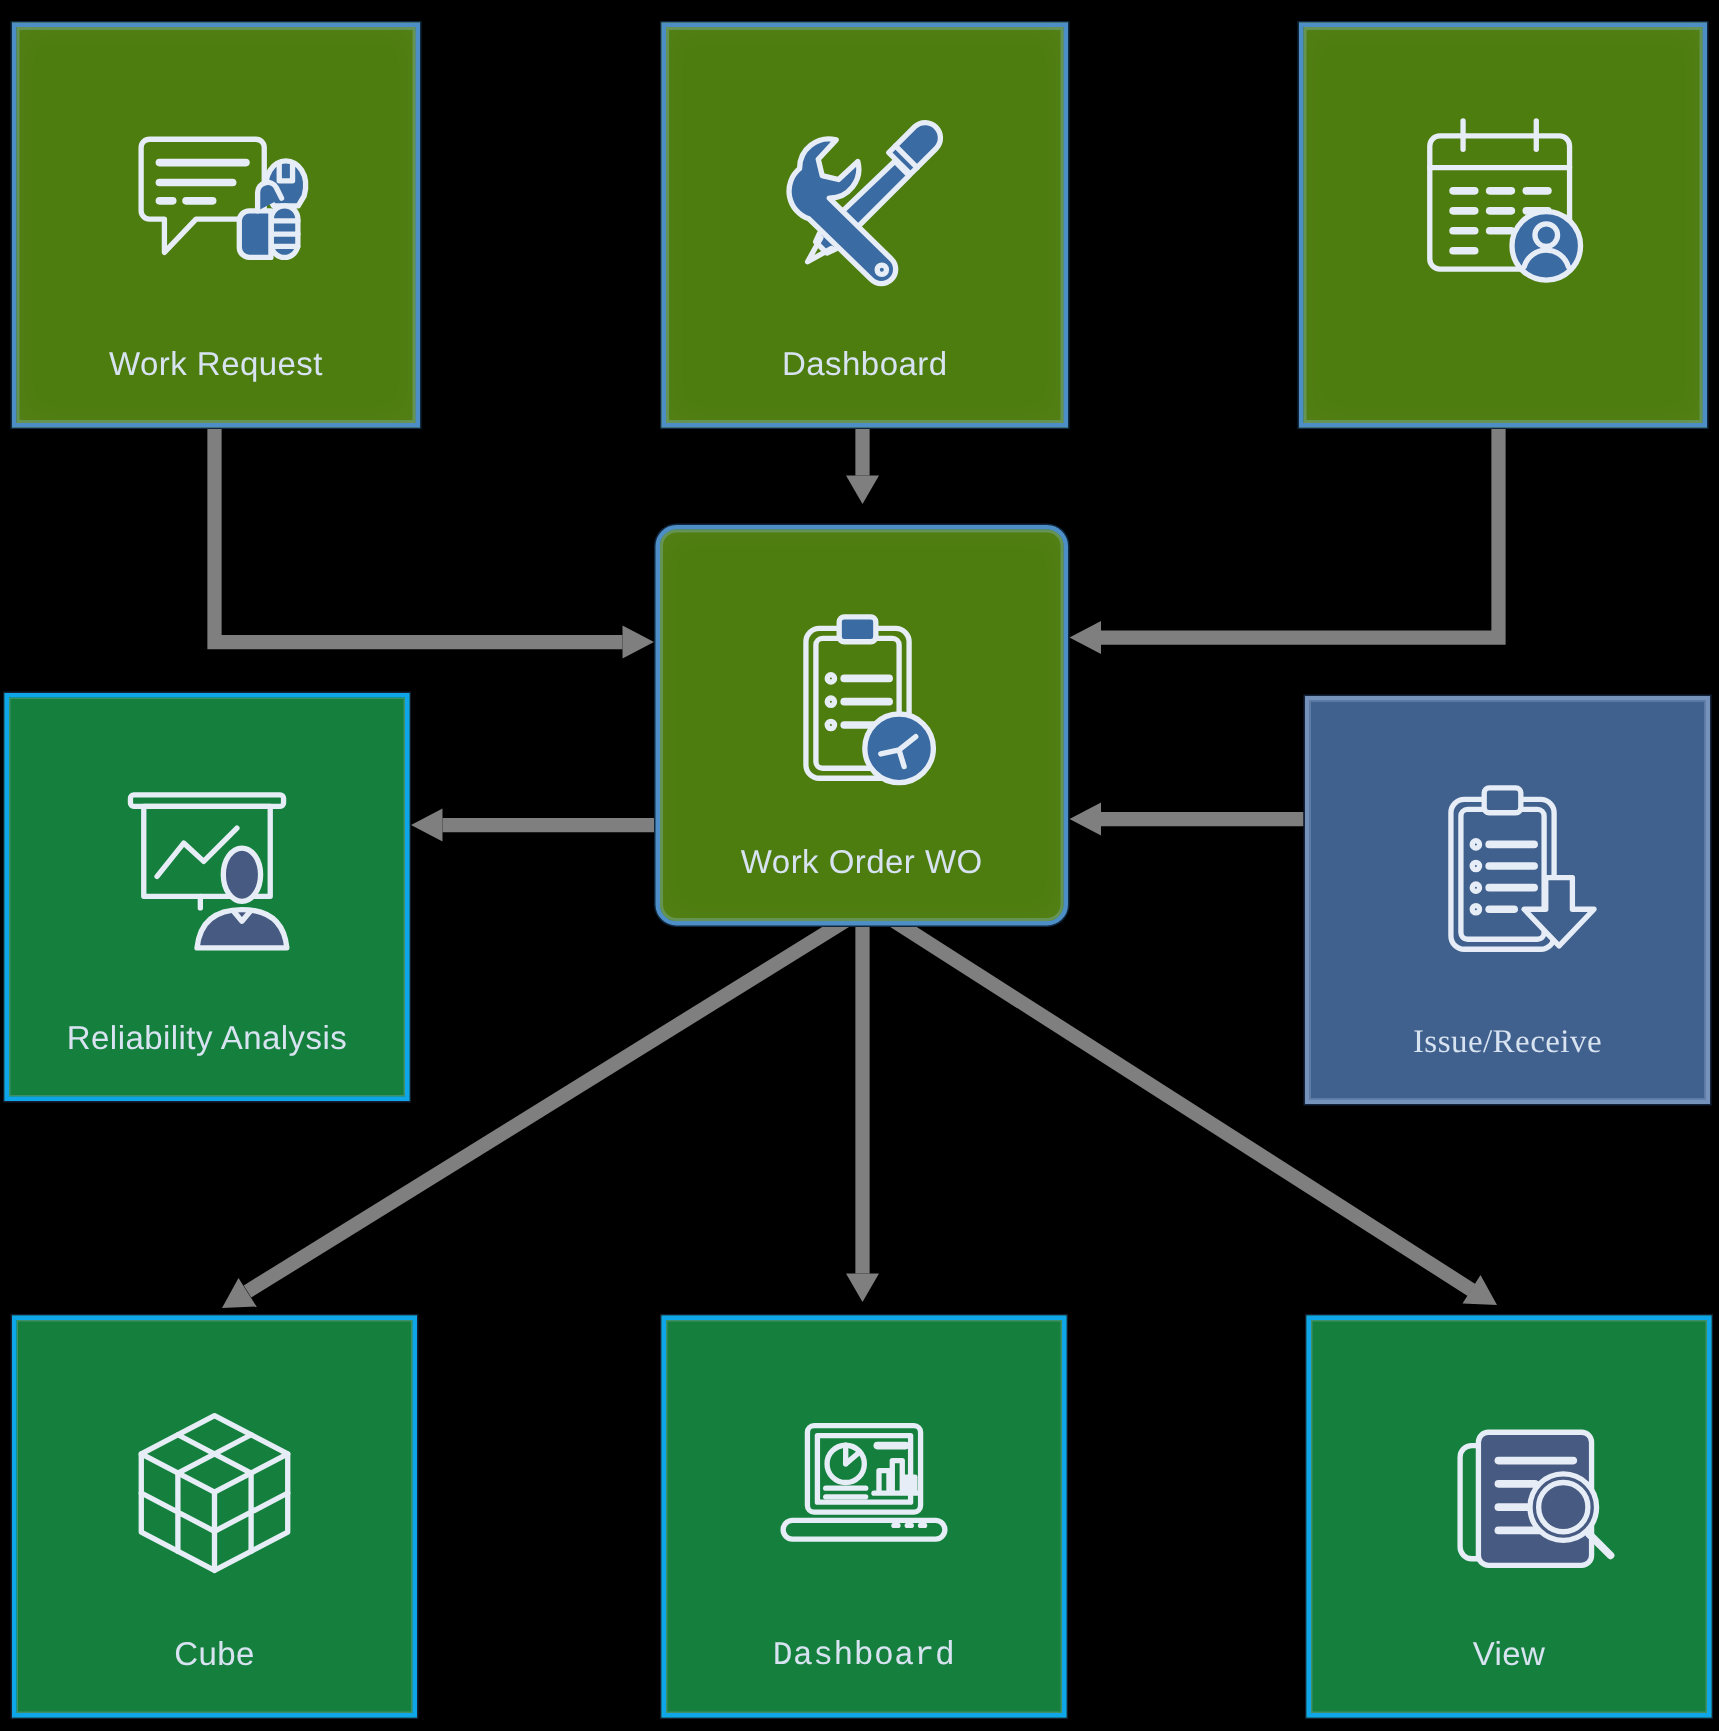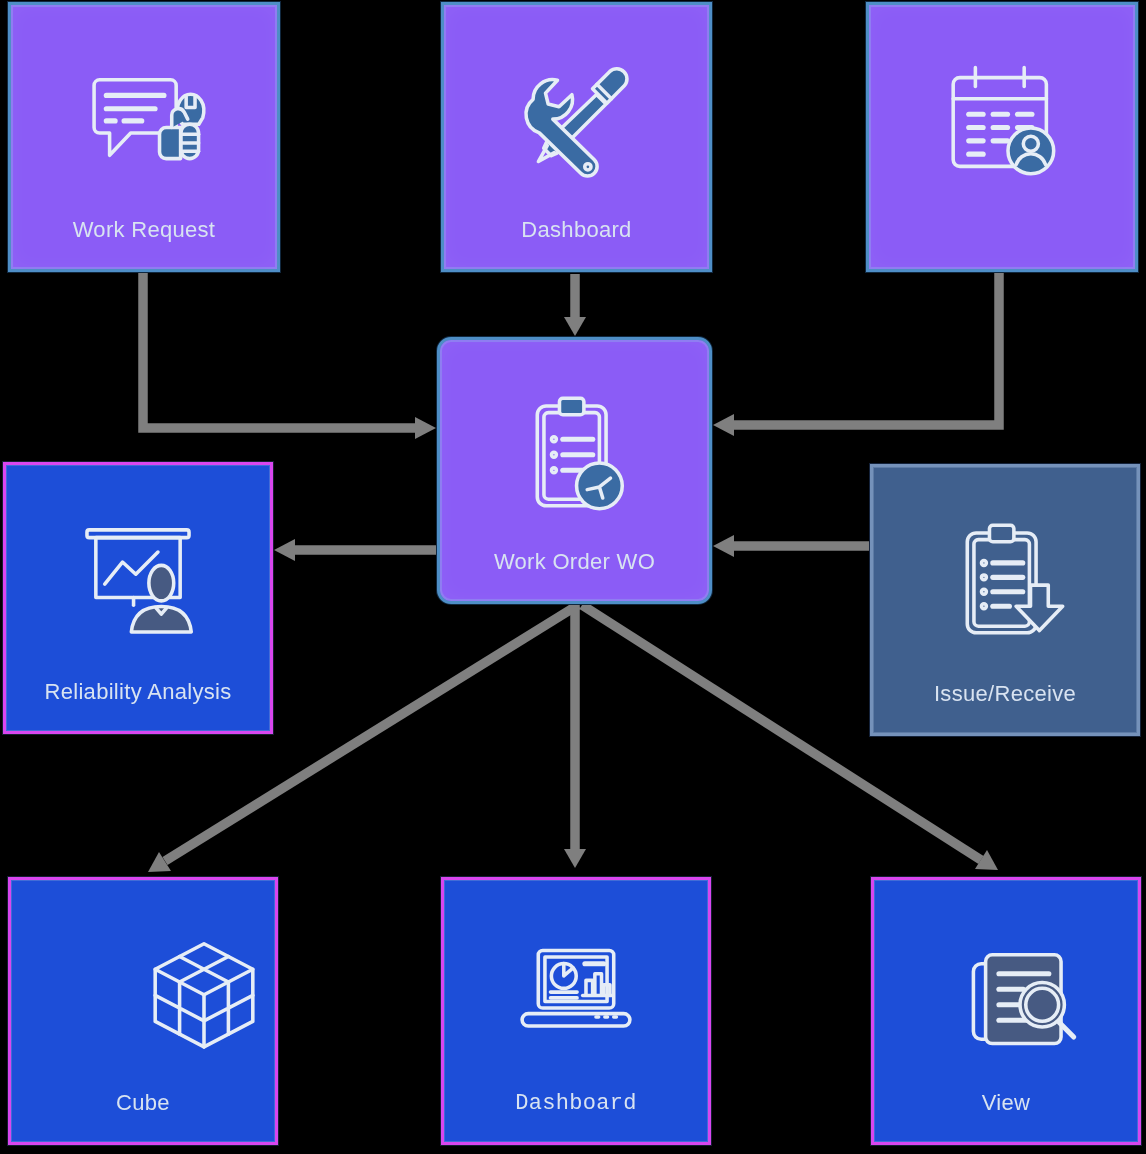--- a/index.html
+++ b/index.html
@@ -9,25 +9,26 @@
   }
   .arrow-layer{position:absolute;left:0;top:0;width:1146px;height:1154px;z-index:1;}
   .arrow{stroke:#7f7f7f;stroke-width:9.5;fill:none;stroke-linejoin:miter;}
   .arrow-head{fill:#7f7f7f;stroke:none;}
 
   .node{
     position:absolute;z-index:2;display:flex;flex-direction:column;align-items:center;
     box-sizing:border-box;
   }
   .node--primary{
-    background:#8b5cf6;border:3px solid #4e8ec6;
+    background:#4d7c0f;border:3px solid #4e8ec6;
     box-shadow: inset 0 0 0 2px rgba(150,195,232,0.30), 0 0 0 1px #10283f, inset 0 0 22px rgba(255,255,255,0.05);
+    margin-top: 13px;
   }
   .node--secondary{
-    background:#1d4ed8;border:3px solid #d946ef;
+    background:#15803d;border:3px solid #0ea5e9;
     box-shadow: inset 0 0 0 1px rgba(170,185,212,0.28), 0 0 0 1px #161e33;
   }
   .node--issue{
     background:#40608e;border:3px solid #7592ba;
     box-shadow: inset 0 0 0 1px rgba(170,195,225,0.28), 0 0 0 1px #14223a;
   }
   .node .icon{margin-top:46px;width:142px;height:142px;}
   .node .label{
     position:absolute;left:0;right:0;bottom:26px;text-align:center;
     color:#d8e3f1;font-size:22px;letter-spacing:0.3px;
@@ -38,22 +39,22 @@
   .node--primary .mask{fill:#3a6ba3;}
   .node--secondary .mask{fill:#475a82;}
   .node--issue .mask{fill:#40608e;}
 
   
   .pos-work-request{left:8px;top:2px;width:272px;height:270px;}
   .pos-equipment{left:441px;top:2px;width:271px;height:270px;}
   .pos-pm-master-plan{left:866px;top:2px;width:272px;height:270px;}
   .pos-work-order{left:437px;top:337px;width:275px;height:267px;border-radius:14px;}
   .pos-reliability{left:3px;top:462px;width:270px;height:272px;}
-  .pos-issue-receive{left:870px;top:464px;width:270px;height:272px;}
-  .pos-cube{left:8px;top:877px;width:270px;height:268px;align-items:flex-end;}
+  .pos-issue-receive{left:870px;top:464px;width:270px;height:272px;font-family:Liberation Serif, serif;}
+  .pos-cube{left:8px;top:877px;width:270px;height:268px;}
   .pos-dashboard{left:441px;top:877px;width:270px;height:268px;font-family:Liberation Mono, monospace;}
   .pos-view{left:871px;top:877px;width:270px;height:268px;padding-left:28px;}
 </style>
 </head>
 <body>
 
 <div class="canvas">
 
   <svg class="arrow-layer" viewBox="0 0 1146 1154">
     <g>

